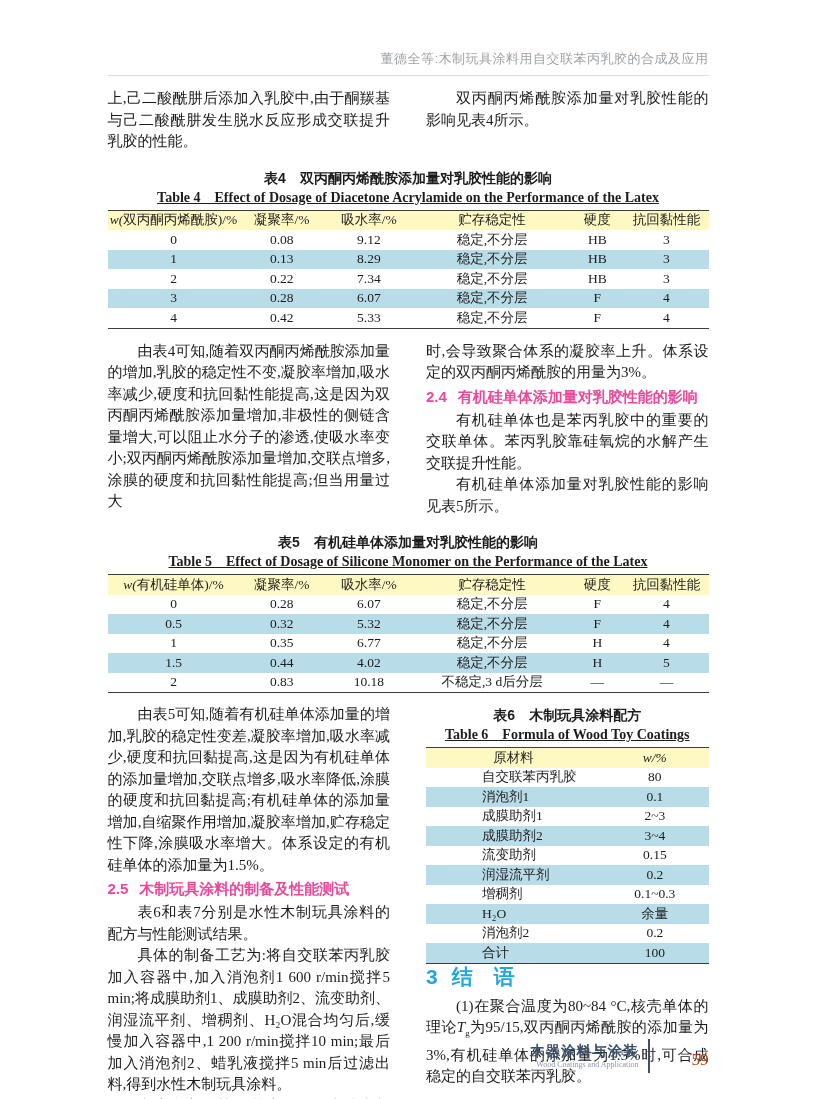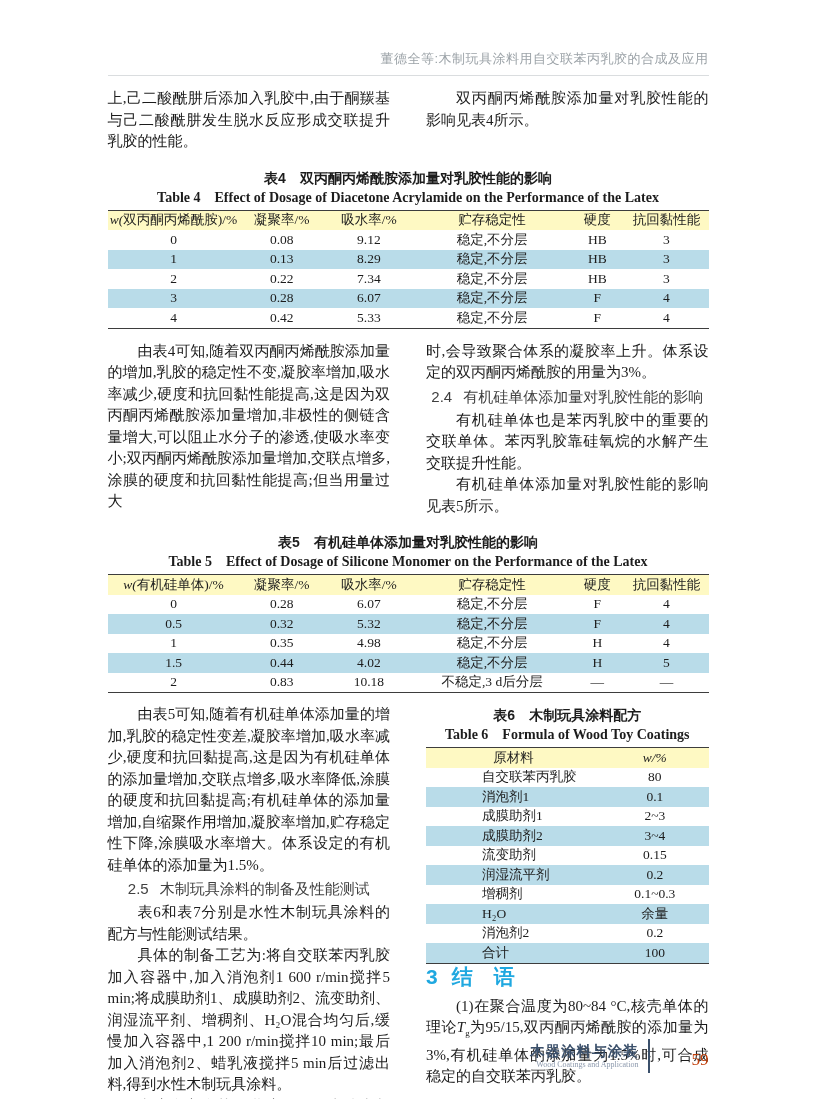--- a/index.html
+++ b/index.html
@@ -25,38 +25,38 @@
   .body-p { margin:0; font-size:15px; line-height:21.5px; text-align:justify; }
   .indent { text-indent:2em; }
   
   .table-block { margin-top:16px; }
   .cap-cn {
     text-align:center; font-family:"Liberation Sans","DejaVu Sans",sans-serif;
     font-weight:bold; font-size:14px; line-height:19px;
   }
   .cap-en {
     text-align:center; font-family:"Liberation Serif","DejaVu Serif",serif;
-    font-weight:bold; font-size:14px; line-height:19px;
+    font-weight:bold; font-size:14px; line-height:19px;text-decoration:underline;
   }
   table {
     border-collapse:collapse; width:100%; margin-top:3px;
     border-top:1.5px solid #3D3D3D; border-bottom:1.5px solid #3D3D3D;
   }
   th, td {
     font-weight:normal; font-size:13.5px; text-align:center;
     padding:1.5px 2px; line-height:16.5px;
   }
   thead th { background:#fef9c3; }
   tbody tr:nth-child(even) td { background:#B9DCE9; }
   .w-head::first-letter { font-style:italic; }
   .formula tbody td:first-child { text-align:left; padding-left:56px; }
   
   .sub-head {
     margin:2px 0 2px 0; font-family:"Liberation Sans","DejaVu Sans",sans-serif;
-    font-weight:normal; font-size:15px; color:#404040; line-height:22px;text-align:center;
+    font-weight:bold; font-size:15px; color:#ec4899; line-height:22px;
   }
   .h-num { margin-right:11px; }
   .big-head {
     margin:0 0 6px 0; font-family:"Liberation Sans","DejaVu Sans",sans-serif;
     font-weight:bold; font-size:21px; color:#1FA8E0; line-height:26px;
   }
   .big-head .h-num { margin-right:14px; }
   sub { font-size:9px; }
   .tvar { font-style:italic; }
   
@@ -202,21 +202,21 @@
           <td>0.5</td>
           <td>0.32</td>
           <td>5.32</td>
           <td>稳定,不分层</td>
           <td>F</td>
           <td>4</td>
         </tr>
         <tr>
           <td>1</td>
           <td>0.35</td>
-          <td>4.98</td>
+          <td>6.77</td>
           <td>稳定,不分层</td>
           <td>H</td>
           <td>4</td>
         </tr>
         <tr>
           <td>1.5</td>
           <td>0.44</td>
           <td>4.02</td>
           <td>稳定,不分层</td>
           <td>H</td>

